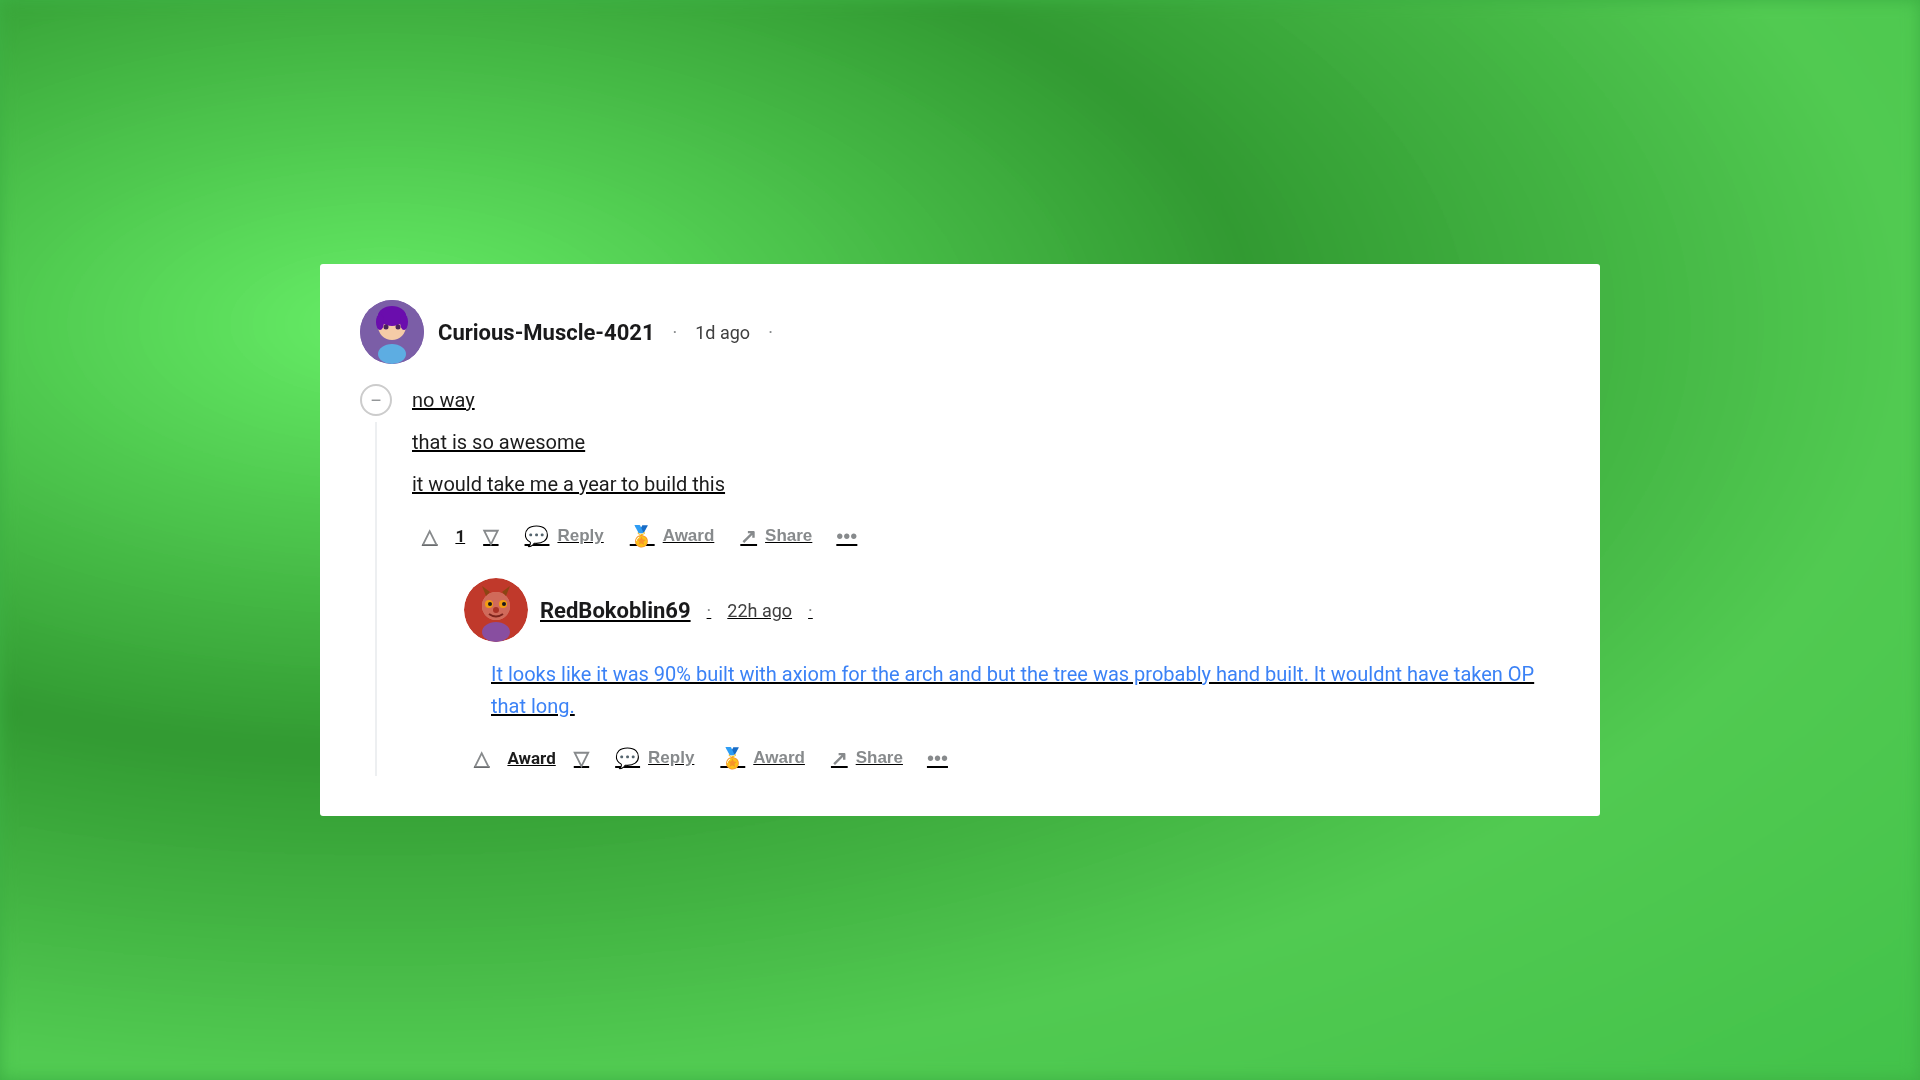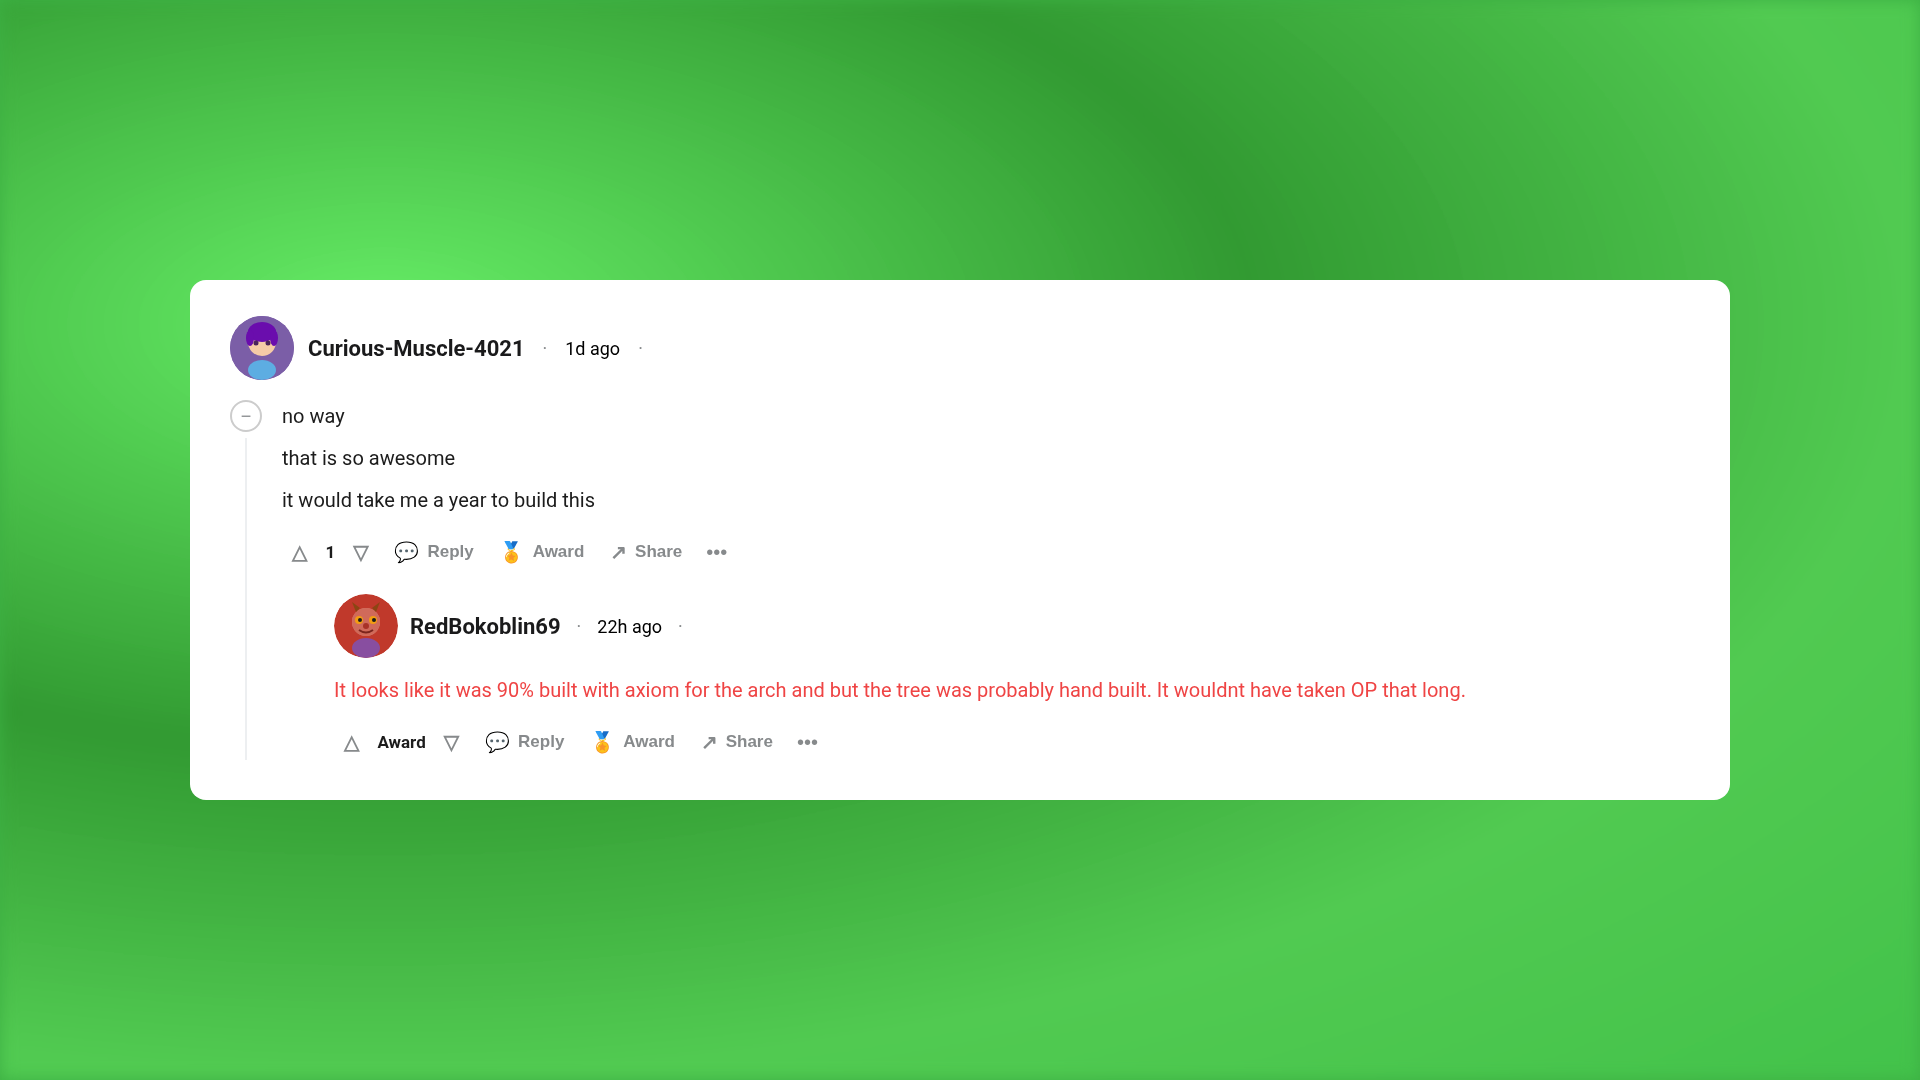--- a/index.html
+++ b/index.html
@@ -21,22 +21,22 @@
       inset: 0;
       background: radial-gradient(ellipse at 20% 30%, #5dd85d 0%, #2d8c2d 40%, #4ab84a 70%, #3cb043 100%);
       filter: blur(8px) brightness(1.1);
       z-index: 0;
     }
 
     .comment-card {
       position: relative;
       z-index: 1;
       background: #ffffff;
-      border-radius: 16px;
-      width: 1540px;
+      border-radius: 3px;
+      width: 1280px;
       padding: 36px 40px 40px 40px;
     }
 
     
     .top-comment {
       display: flex;
       flex-direction: column;
     }
 
     .comment-header {
@@ -69,21 +69,21 @@
       color: #1a1a1b;
     }
 
     .meta-dot {
       color: #878a8c;
       font-size: 18px;
       margin: 0 4px;
     }
 
     .timestamp {
-      color: #000000;
+      color: #404040;
       font-size: 18px;
     }
 
     .comment-body-wrapper {
       display: flex;
       flex-direction: row;
     }
 
     .left-column {
       display: flex;
@@ -109,20 +109,21 @@
 
     .thread-line {
       width: 2px;
       flex: 1;
       background: #edeff1;
       margin-top: 6px;
     }
 
     .comment-content {
       flex: 1;
+      text-decoration: underline;
     }
 
     .comment-text {
       font-size: 20px;
       line-height: 1.6;
       color: #1c1c1c;
       margin-bottom: 10px;
     }
 
     .comment-actions {
@@ -191,23 +192,24 @@
       width: 64px;
       height: 64px;
       border-radius: 50%;
       overflow: hidden;
       flex-shrink: 0;
     }
 
     .reply-content {
       font-size: 20px;
       line-height: 1.6;
-      color: #ef4444;
+      color: #3b82f6;
       margin-bottom: 10px;
       padding-left: 0;
+      margin-left: 27px;
     }
 
     .reply-actions {
       display: flex;
       align-items: center;
       gap: 6px;
       margin-top: 18px;
     }
   </style>
 </head>

